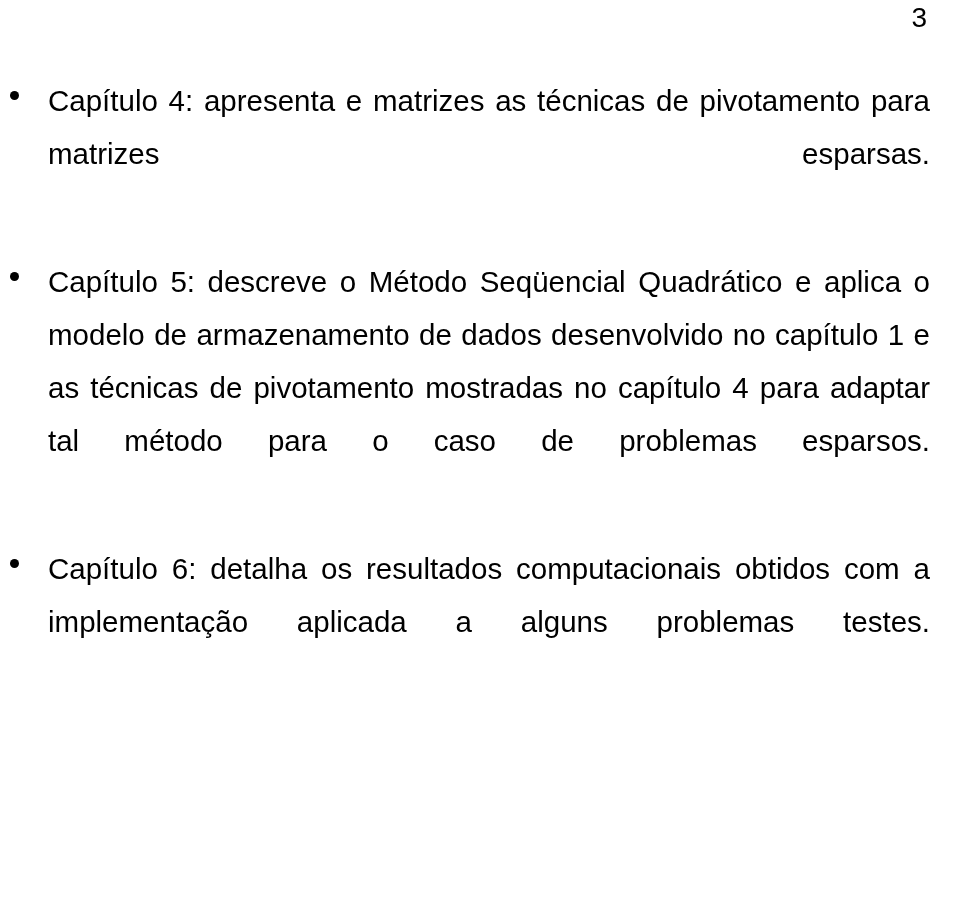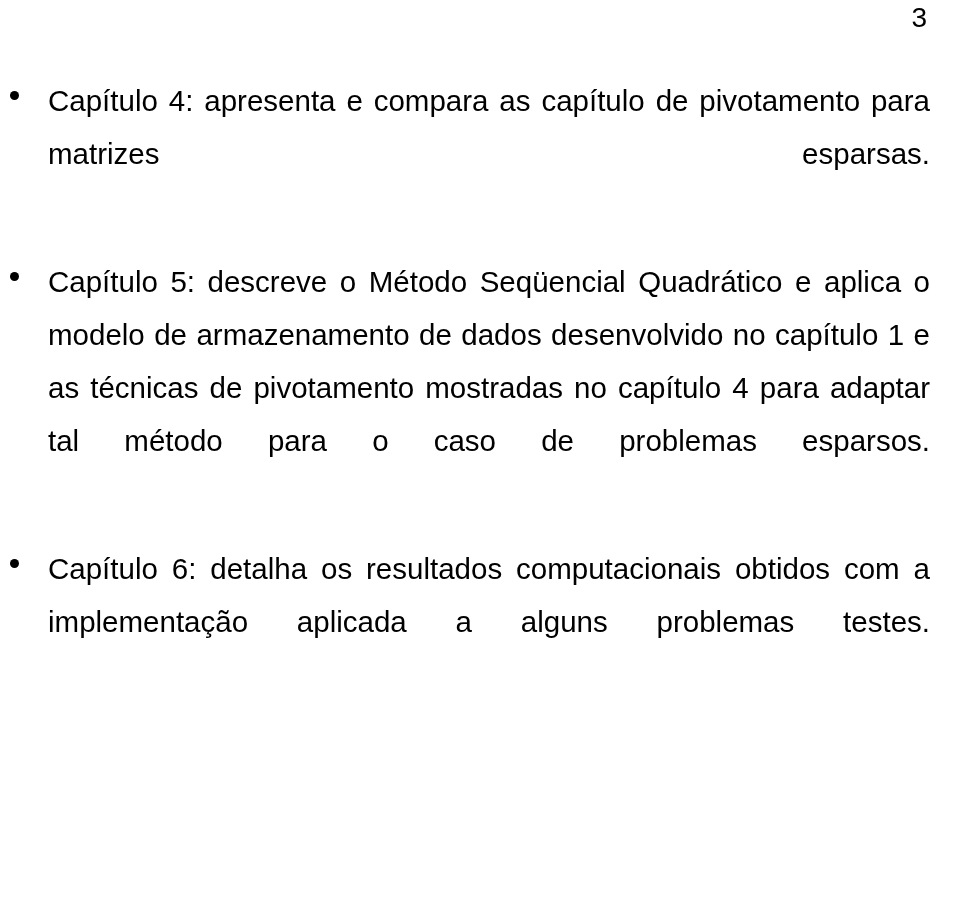--- a/index.html
+++ b/index.html
@@ -93,21 +93,21 @@
 <div class="page">
 
   <div class="page-number">3</div>
 
   <div class="content">
     <ul class="bullet-list">
 
 
       <li class="bullet-item">
         <span class="bullet-marker"></span>
-        <span class="bullet-text">Capítulo 4: apresenta e compara as capítulo de pivotamento para matrizes esparsas.</span>
+        <span class="bullet-text">Capítulo 4: apresenta e matrizes as técnicas de pivotamento para matrizes esparsas.</span>
       </li>
 
       <li class="bullet-item">
         <span class="bullet-marker"></span>
         <span class="bullet-text">Capítulo 5: descreve o Método Seqüencial Quadrático e aplica o modelo de armazenamento de dados desenvolvido no capítulo 1 e as técnicas de pivotamento mostradas no capítulo 4 para adaptar tal método para o caso de problemas esparsos.</span>
       </li>
 
       <li class="bullet-item">
         <span class="bullet-marker"></span>
         <span class="bullet-text">Capítulo 6: detalha os resultados computacionais obtidos com a implementação aplicada a alguns problemas testes.</span>

